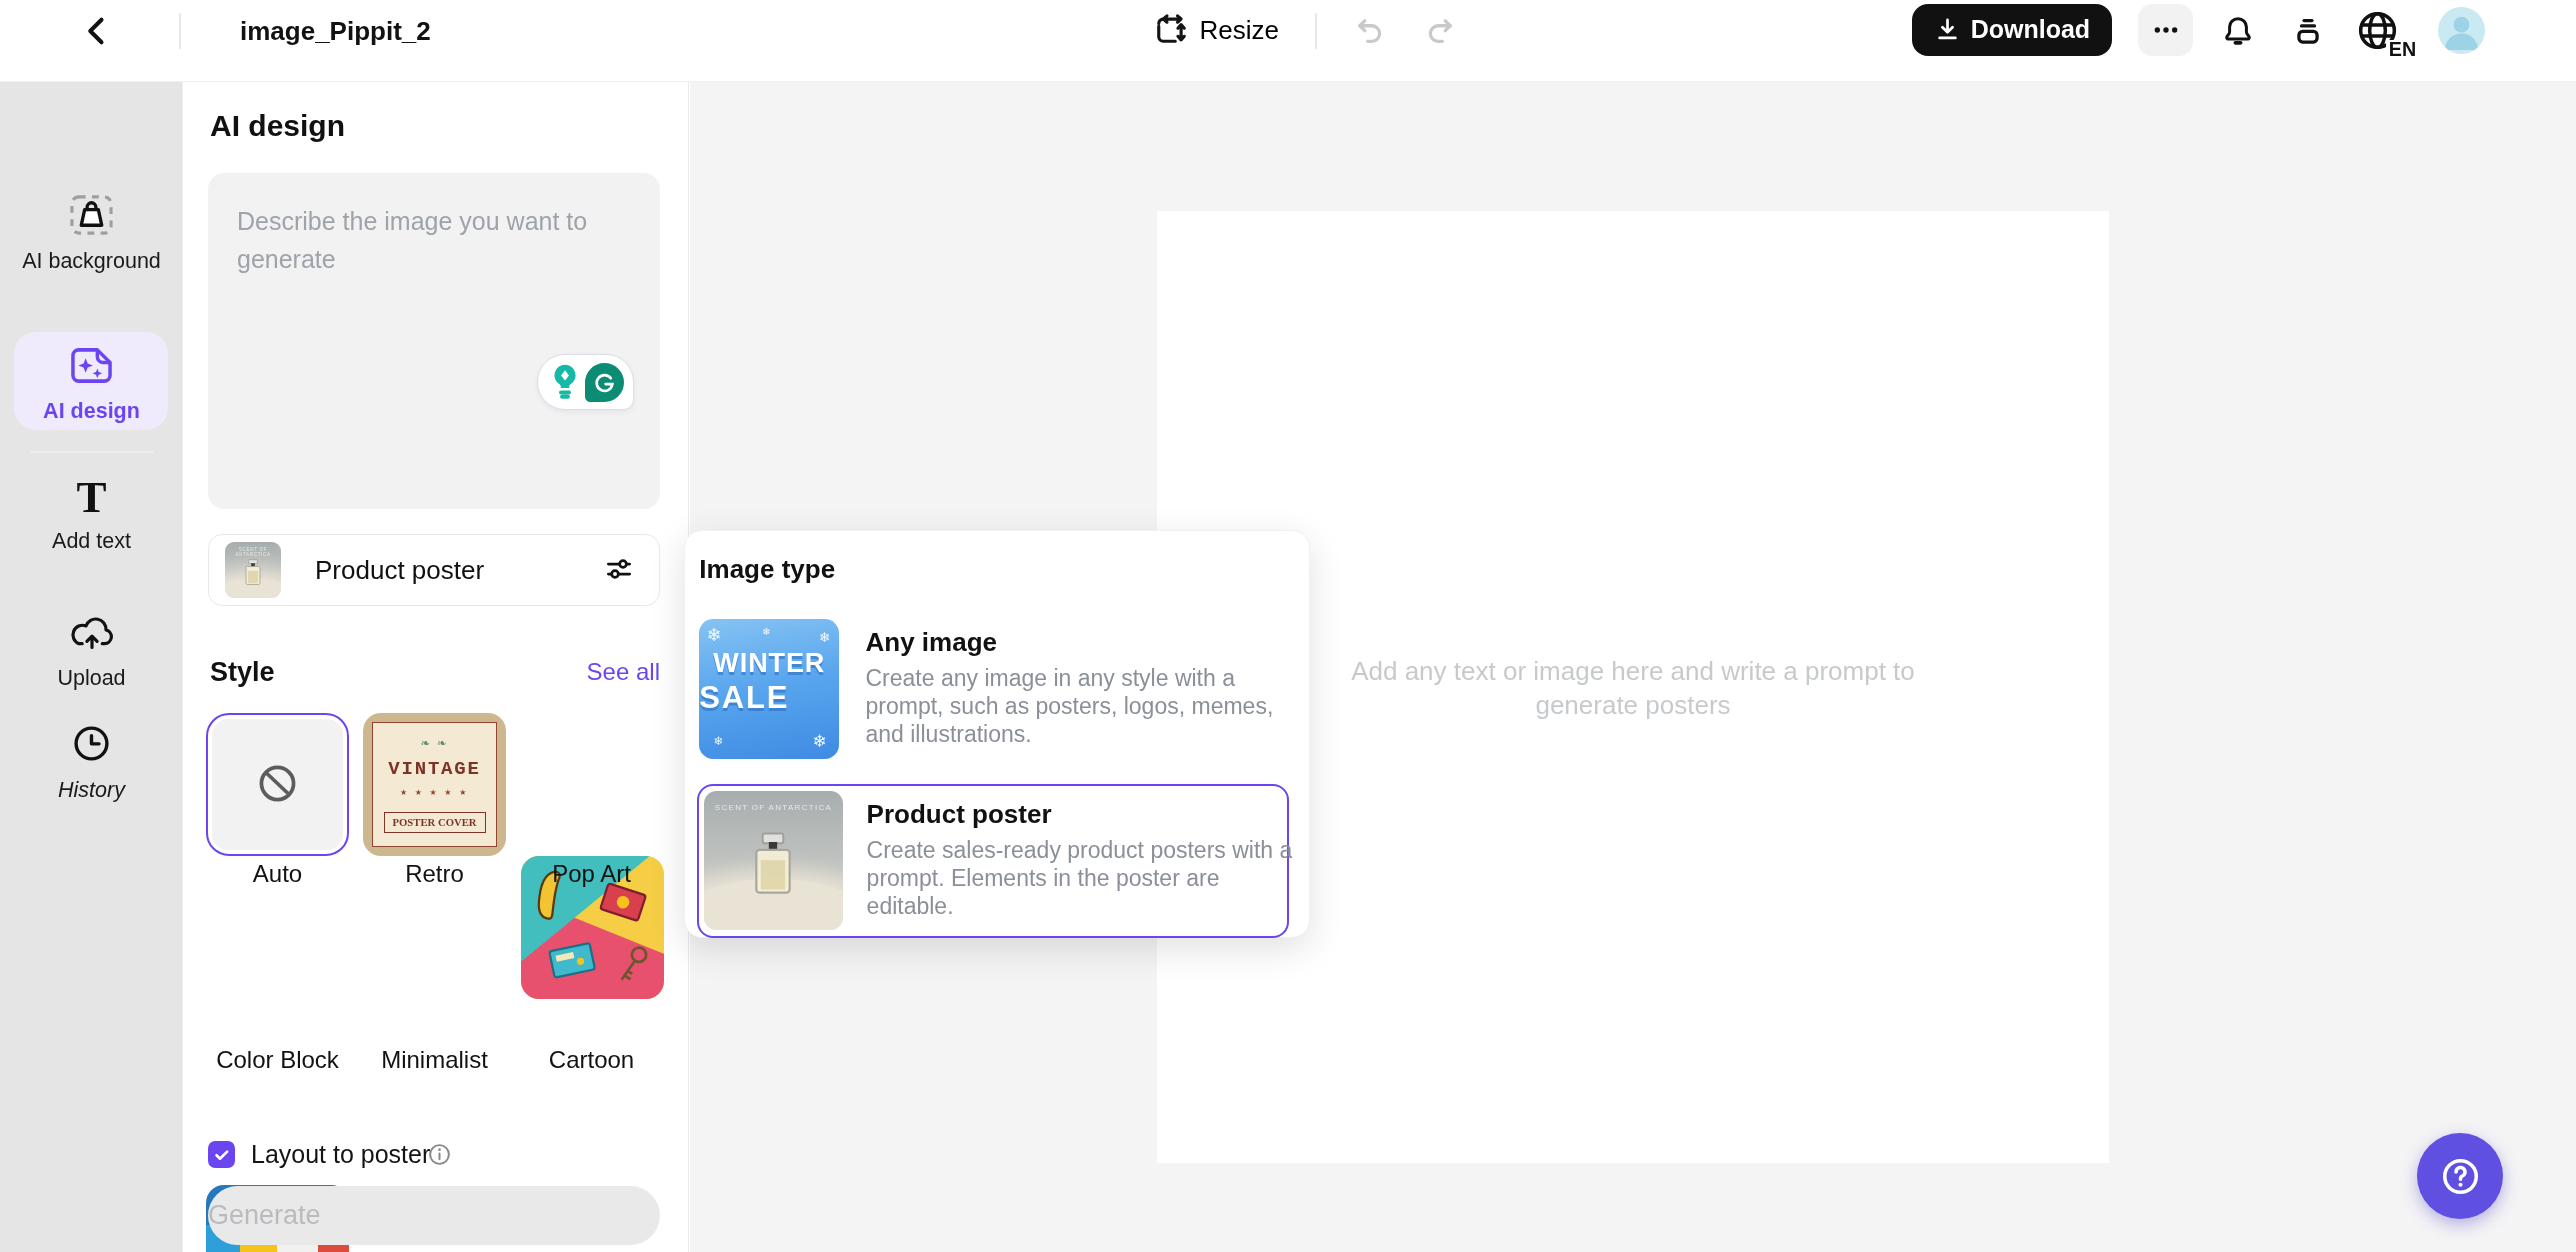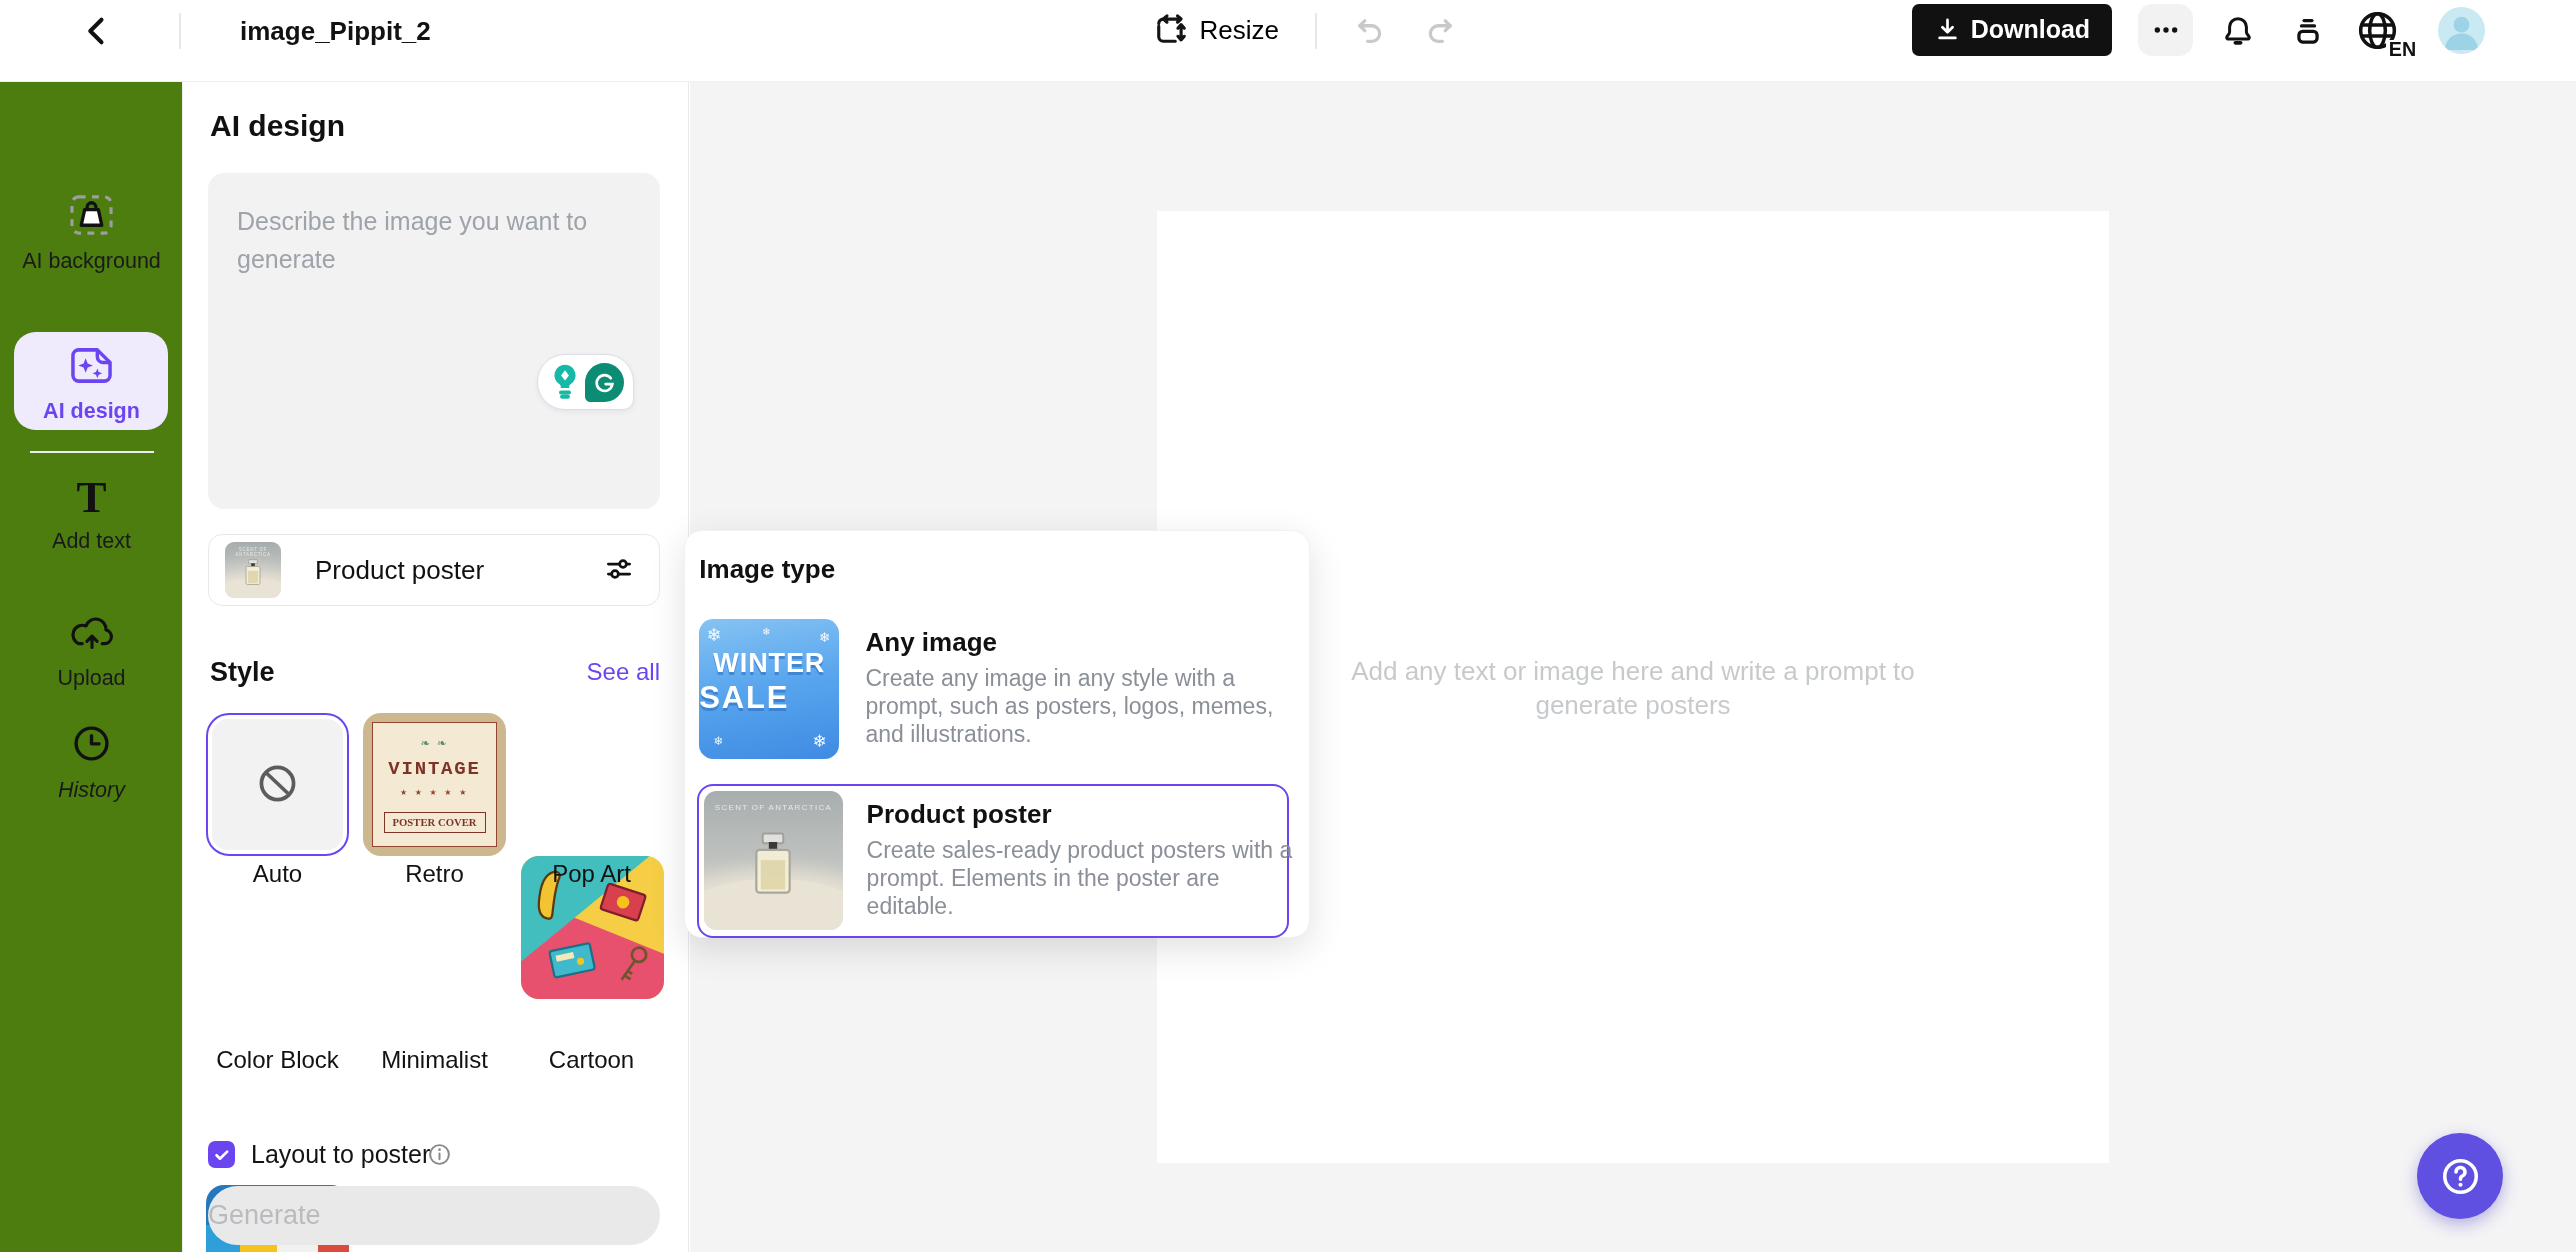--- a/index.html
+++ b/index.html
@@ -2,32 +2,32 @@
 <html style="font-size:14.3px"><head>
 <meta charset="utf-8">
 <style>
   * { margin:0; padding:0; box-sizing:border-box; }
   html,body { width:2576px; height:1252px; }
   body { font-family:"Liberation Sans", sans-serif; background:#fff; overflow:hidden; }
   #app { position:relative; width:2576px; height:1252px; background:#fff; }
 
   
   .main-bg { position:absolute; left:690px; top:82px; width:1886px; height:1170px; background:#F4F4F5; }
-  .sidebar { position:absolute; left:0; top:82px; width:183px; height:1170px; background:#4d7c0f; border-right:0.9px solid #EDEDEE; }
+  .sidebar { position:absolute; left:0; top:82px; width:183px; height:1170px; background:#e5e5e5; border-right:0.9px solid #EDEDEE; }
   .panel   { position:absolute; left:183px; top:82px; width:506px; height:1170px; background:#fff; border-right:0.9px solid #E9E9EB; }
 
   
   .topbar { position:absolute; left:0; top:0; width:2576px; height:82px; background:#fff; border-bottom:0.9px solid #F0F0F0; z-index:30; }
   .tb-abs { position:absolute; display:flex; align-items:center; justify-content:center; }
   .icon-btn { cursor:pointer; border-radius:9px; }
   .tb-divider { position:absolute; width:1.8px; height:36px; background:#E8E8E8; top:12.5px; }
   .doc-title { position:absolute; left:240px; top:16px; width:191px; height:32px; font-size:26px; font-weight:700; color:#121212; white-space:nowrap; overflow:hidden; }
   .resize-btn { position:absolute; left:1152px; top:5.4px; height:50px; display:flex; align-items:center; gap:11.6px; cursor:pointer; }
   .resize-btn span { font-size:26px; font-weight:400; color:#000000; }
-  .download-btn { position:absolute; left:1912px; top:3.6px; width:200px; height:52px; background:#111; border-radius:7px; display:flex; align-items:center; justify-content:center; gap:9.8px; cursor:pointer; }
+  .download-btn { position:absolute; left:1912px; top:3.6px; width:200px; height:52px; background:#111; border-radius:16px; display:flex; align-items:center; justify-content:center; gap:9.8px; cursor:pointer; }
   .download-btn span { color:#fff; font-size:25px; font-weight:600; }
   .more-btn { position:absolute; left:2138px; top:3.6px; width:55px; height:52px; background:#F2F2F3; border-radius:14.3px; display:flex; align-items:center; justify-content:center; cursor:pointer; }
   .globe-wrap { position:absolute; left:2354px; top:7.2px; width:55px; height:50px; cursor:pointer; }
   .globe-en { position:absolute; right:-7.2px; bottom:-2.7px; font-size:19.7px; font-weight:800; color:#111; background:#fff; padding-left:2.7px; line-height:1; }
   .avatar { position:absolute; left:2438px; top:7.2px; width:47px; height:47px; border-radius:50%; background:#C9E9F3; overflow:hidden; cursor:pointer; }
 
   
   .sb-item { position:absolute; left:0; width:183px; display:flex; flex-direction:column; align-items:center; cursor:pointer; }
   .sb-label { font-size:21.5px; color:#1A1A1A; text-align:center; line-height:28px; margin-top:8px; max-width:143px; }
   .sb-active-bg { position:absolute; left:14.3px; top:250px; width:154px; height:98px; background:#EFEBFD; border-radius:21.5px; cursor:pointer; }

